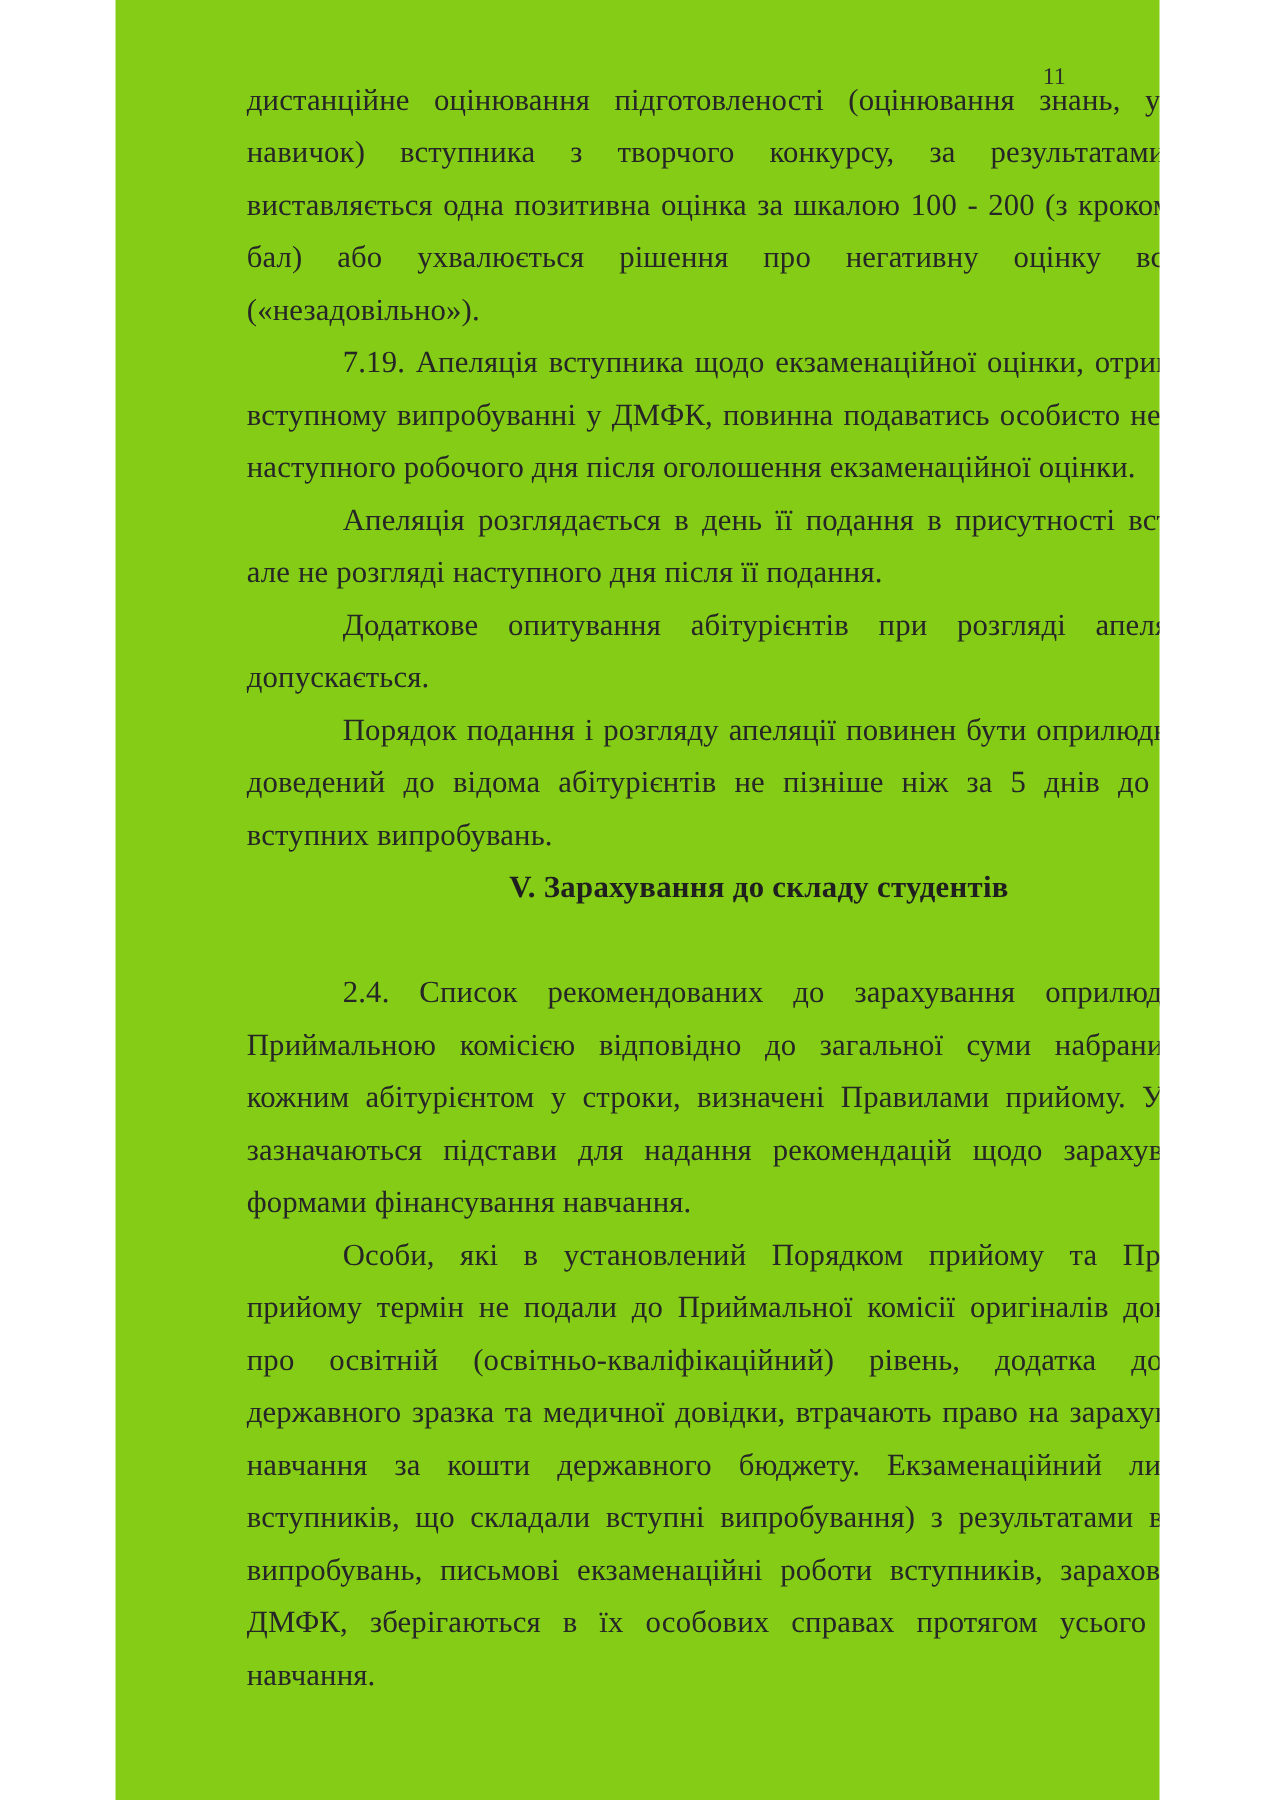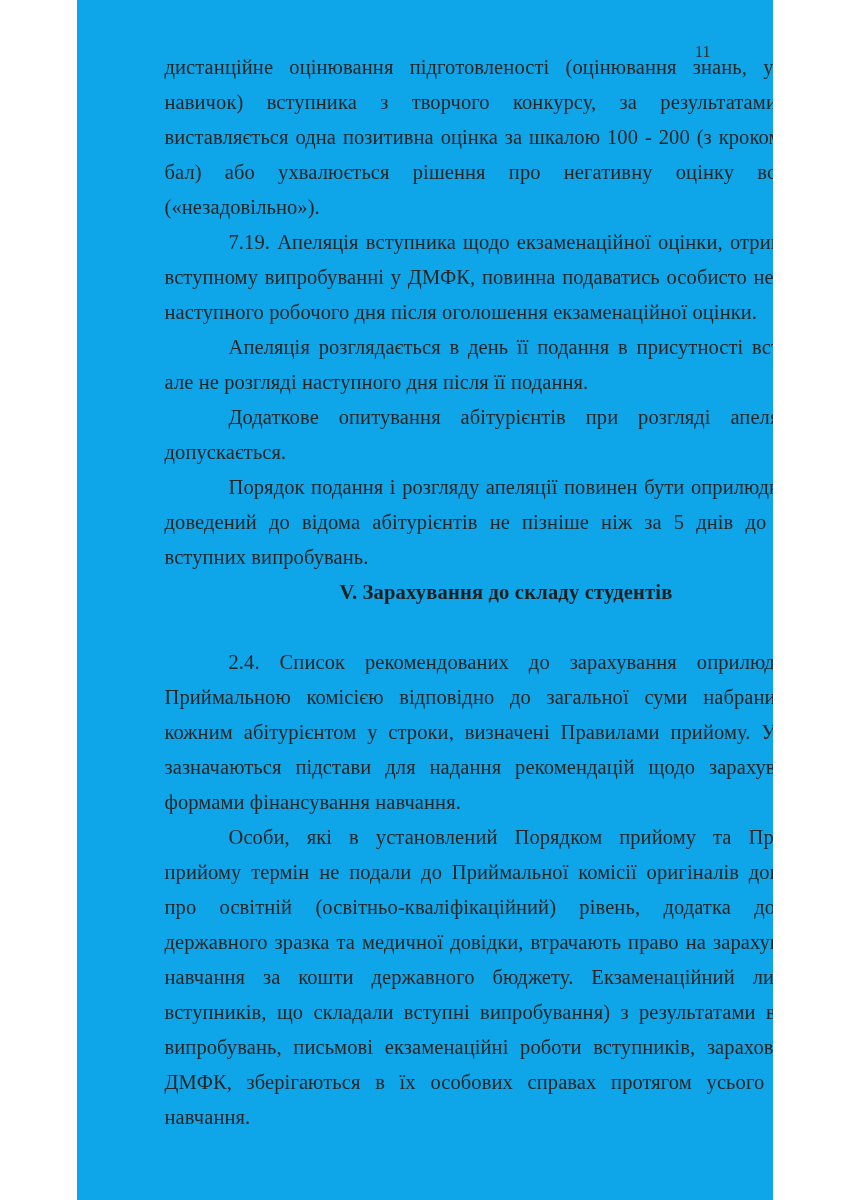--- a/index.html
+++ b/index.html
@@ -5,21 +5,21 @@
 <style>
   html, body {
     margin: 0;
     padding: 0;
     background: #ffffff;
   }
   .page {
     position: relative;
     width: 696px;
     height: 1200px;
-    background: #0ea5e9;
+    background: #84cc16;
     margin: 0 auto;
     overflow: hidden;
     font-family: "Liberation Serif", "DejaVu Serif", serif;
     color: #2b2b2b;
   }
 
   
   .page-number {
     position: absolute;
     top: 44px;

